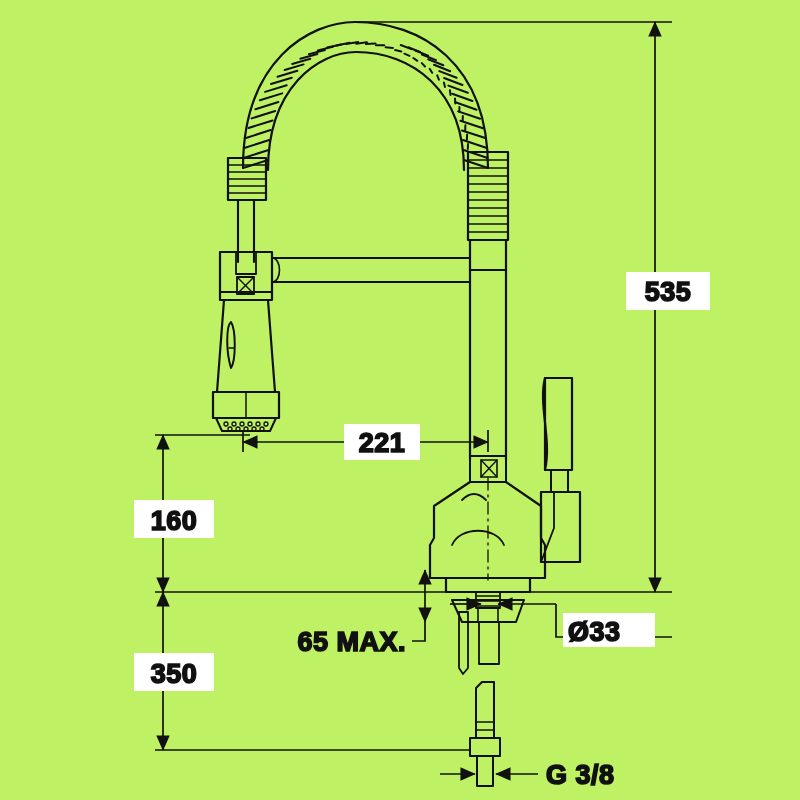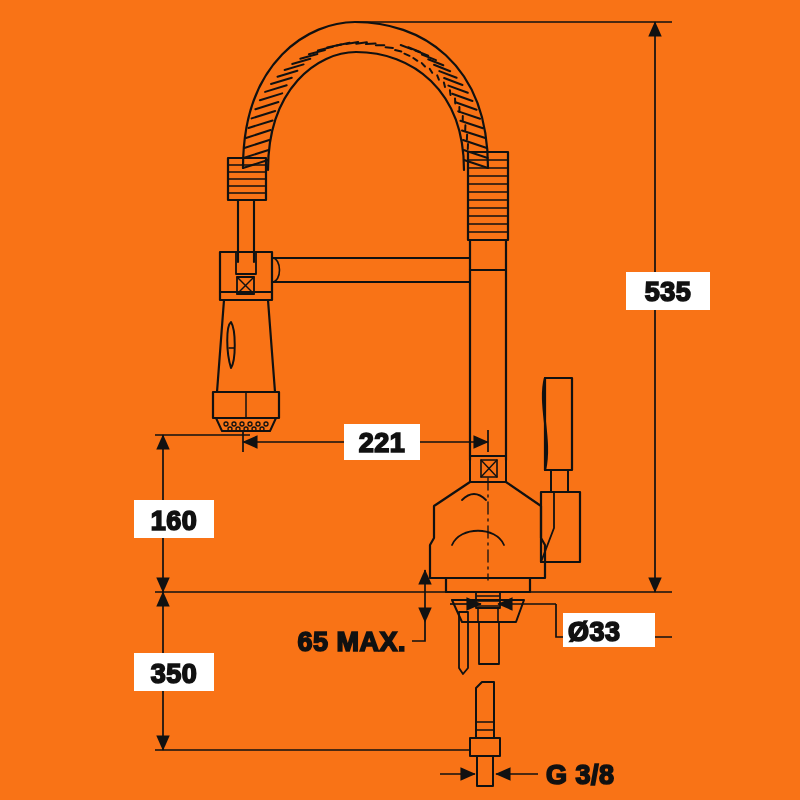--- a/index.html
+++ b/index.html
@@ -1,19 +1,19 @@
 <!DOCTYPE html>
 <html><head>
 <meta charset="utf-8">
 <title>Faucet Technical Drawing</title>
 <style>
   html,body{margin:0;padding:0;background:#ffffff;}
   body{width:800px;height:800px;overflow:hidden;
        font-family:"Liberation Sans", sans-serif;}
-  #stage{position:relative;width:800px;height:800px;background:#f97316;}
+  #stage{position:relative;width:800px;height:800px;background:#bef264;}
   svg{display:block;}
   .dimtext{font-family:"Liberation Sans", sans-serif;font-weight:bold;
            fill:#111111;font-size:27px;letter-spacing:0.5px;}
 </style>
 </head>
 <body>
 
 <div id="stage">
 <svg width="800" height="800" viewBox="0 0 800 800" xmlns="http://www.w3.org/2000/svg">
 

